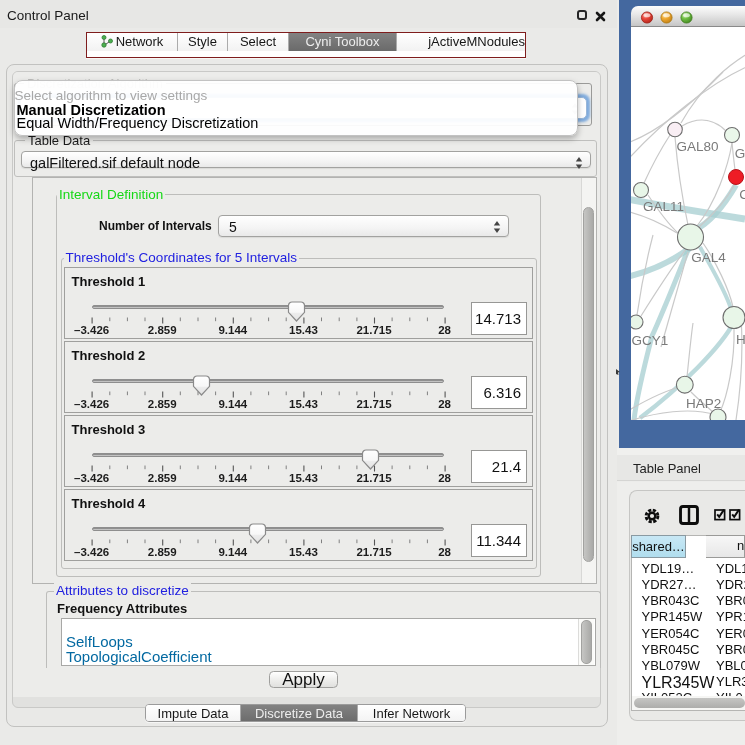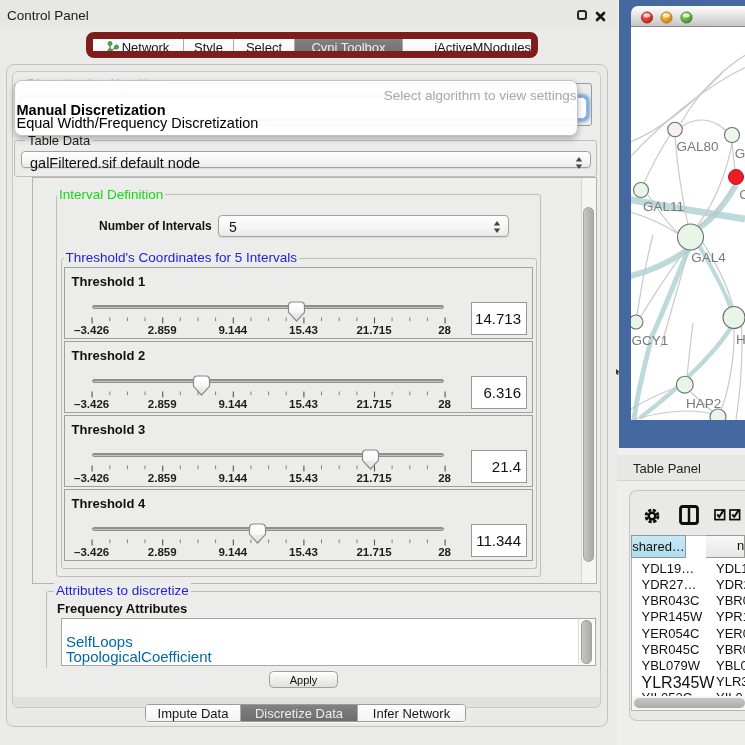--- a/index.html
+++ b/index.html
@@ -8,21 +8,21 @@
 <body>
 
 <div class="abs" style="left:0;top:0;width:617px;height:745px;background:#eaeae8">
   <div class="abs" style="left:0;top:0;width:617px;height:28px;background:#e7e7e5"></div>
   <div class="abs" style="left:7px;top:8px;font-size:13.5px;color:#1a1a1a">Control Panel</div>
   <div class="abs" style="left:577px;top:9.5px;width:10px;height:10.5px;border:2px solid #262626;border-radius:3px"></div>
   <svg width="11" height="11" class="abs" style="left:594.5px;top:10.5px">
       <path d="M2,2 L9,9 M9,2 L2,9" stroke="#161616" stroke-width="2.6" stroke-linecap="round"></path>
     </svg>
 
-  <div style="position:absolute;left:86px;top:32px;height:26px;border:7px solid #7f1d1d;border-radius:8px;background:#fff;display:flex;overflow:hidden;box-shadow:0 1px 0 rgba(255,255,255,0.6)">
+  <div style="position:absolute;left:86px;top:32px;height:26px;border:1px solid #7f1d1d;border-radius:0;background:#fff;display:flex;overflow:hidden;box-shadow:0 1px 0 rgba(255,255,255,0.6)">
       <div style="width:91px;height:18px;line-height:18px;text-align:center;font-size:13px;border-right:1px solid #ababab;background:linear-gradient(#ffffff,#f2f2f2);color:#161616;"><svg width="12" height="13" viewBox="0 0 12 13" style="vertical-align:-2px;margin-right:3px">
           <circle cx="3" cy="2.5" r="2" fill="#4caf50" stroke="#2e7d32" stroke-width="0.8"></circle>
           <circle cx="3" cy="10" r="2.2" fill="#4caf50" stroke="#2e7d32" stroke-width="0.8"></circle>
           <circle cx="9.5" cy="6" r="2" fill="#4caf50" stroke="#2e7d32" stroke-width="0.8"></circle>
           <path d="M3,4.5 V8 M4.8,9.2 L8,7" stroke="#555" stroke-width="1" fill="none"></path>
         </svg>Network</div>
       <div style="width:50px;height:18px;line-height:18px;text-align:center;font-size:13px;border-right:1px solid #ababab;background:linear-gradient(#ffffff,#f2f2f2);color:#161616;">Style</div>
       <div style="width:61px;height:18px;line-height:18px;text-align:center;font-size:13px;border-right:1px solid #ababab;background:linear-gradient(#ffffff,#f2f2f2);color:#161616;">Select</div>
       <div style="width:108px;height:18px;line-height:18px;text-align:center;font-size:13px;border-right:1px solid #ababab;background:linear-gradient(#828282,#6a6a6a);color:#ededed;">Cyni Toolbox</div>
       <div style="width:128px;height:18px;line-height:18px;text-align:right;font-size:13px;background:linear-gradient(#ffffff,#f2f2f2);color:#161616;">jActiveMNodules</div>
@@ -256,21 +256,21 @@
 
   <div class="abs" style="left:46px;top:591px;width:555px;height:77px;border:1px solid #bdbdbb;border-bottom:none;border-radius:3px 3px 0 0"></div>
   <div class="abs" style="left:54px;top:583px;font-size:13.5px;color:#2121e0;background:#ececea;padding:0 2px">Attributes to discretize</div>
   <div class="abs" style="left:57px;top:601px;font-size:13px;font-weight:bold;color:#111">Frequency Attributes</div>
   <div class="abs" style="left:61px;top:618px;width:535px;height:48px;background:#fff;border:1px solid #a8a8a6;overflow:hidden">
     <div style="position:absolute;left:4px;top:16px;font-size:15px;color:#0369a1;line-height:14.7px">SelfLoops<br>TopologicalCoefficient<br>BetweennessCentrality</div>
     <div style="position:absolute;right:1px;top:0;width:16px;height:48px;background:#fbfbf9;border-left:1px solid #dcdcda"></div>
     <div style="position:absolute;right:3.5px;top:1px;width:10.5px;height:44px;background:linear-gradient(90deg,#c6c6c4,#a9a9a7);border-radius:5px;border:1px solid #a2a2a0"></div>
   </div>
 
-  <div class="abs" style="left:269px;top:670.5px;width:69px;height:17.5px;border:1px solid #9f9f9d;border-radius:4.5px;background:linear-gradient(#ffffff,#ededeb 55%,#e0e0de);font-size:11px;line-height:16.5px;text-align:center;color:#111">Apply</div>
+  <div class="abs" style="left:269px;top:670.5px;width:69px;height:17.5px;border:1px solid #9f9f9d;border-radius:4.5px;background:linear-gradient(#ffffff,#ededeb 55%,#e0e0de);font-size:17px;line-height:16.5px;text-align:center;color:#111">Apply</div>
 
   <div style="position:absolute;left:145px;top:704px;height:18px;border:1px solid #9b9b9b;border-radius:4px;background:#fff;display:flex;overflow:hidden;box-shadow:0 1px 0 rgba(255,255,255,0.6)">
       <div style="width:95px;height:18px;line-height:18px;text-align:center;font-size:13px;border-right:1px solid #ababab;background:linear-gradient(#ffffff,#f2f2f2);color:#161616;">Impute Data</div>
       <div style="width:117px;height:18px;line-height:18px;text-align:center;font-size:13px;border-right:1px solid #ababab;background:linear-gradient(#828282,#6a6a6a);color:#ededed;">Discretize Data</div>
       <div style="width:107px;height:18px;line-height:18px;text-align:center;font-size:13px;background:linear-gradient(#ffffff,#f2f2f2);color:#161616;">Infer Network</div>
     </div>
 </div>
 
 <div class="abs" style="left:617px;top:0;width:128px;height:745px;background:#ececea"></div>
 
@@ -398,16 +398,16 @@
 
 <div class="abs" style="left:632px;top:695.5px;width:113px;height:14px;background:#f6f6f4"></div>
 <div class="abs" style="left:634px;top:697.5px;width:111px;height:10px;background:linear-gradient(#c6c6c4,#adadab);border-radius:5px"></div>
 <div class="abs" style="left:631px;top:709.5px;width:114px;height:1.5px;background:#b5b5b3"></div>
 
 <svg width="6" height="8" class="abs" style="left:614.5px;top:368px">
     <path d="M1,6 L1,1 L5,4 L3,4.5 L3.5,7 z" fill="#3a3a3a"></path>
   </svg>
 
 <div class="abs" style="left:13.5px;top:80px;width:564px;height:56px;background:rgba(255,255,255,0.94);border:1px solid #c2c2c2;border-radius:8px;box-shadow:0 3px 6px rgba(0,0,0,0.28);z-index:50">
-  <div style="position:absolute;left:0;top:7px;width:100%;text-align:right;font-size:13.5px;color:#a8a8a8">Select algorithm to view settings</div>
+  <div style="position:absolute;left:0;top:7px;width:100%;text-align:left;font-size:13.5px;color:#a8a8a8">Select algorithm to view settings</div>
   <div style="position:absolute;left:2px;top:20.5px;font-size:14.5px;font-weight:bold;color:#000">Manual Discretization</div>
   <div style="position:absolute;left:2px;top:33.5px;font-size:14.5px;color:#000">Equal Width/Frequency Discretization</div>
 </div>
 
 </body></html>

